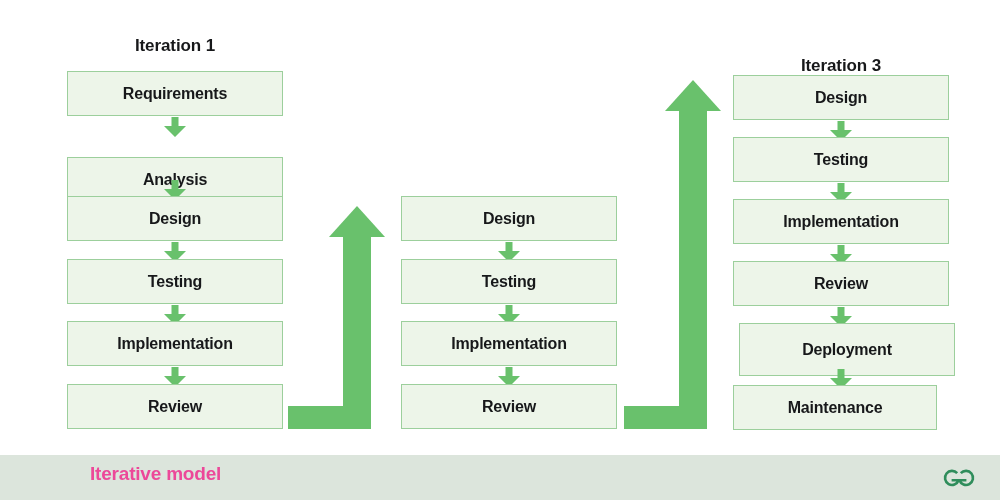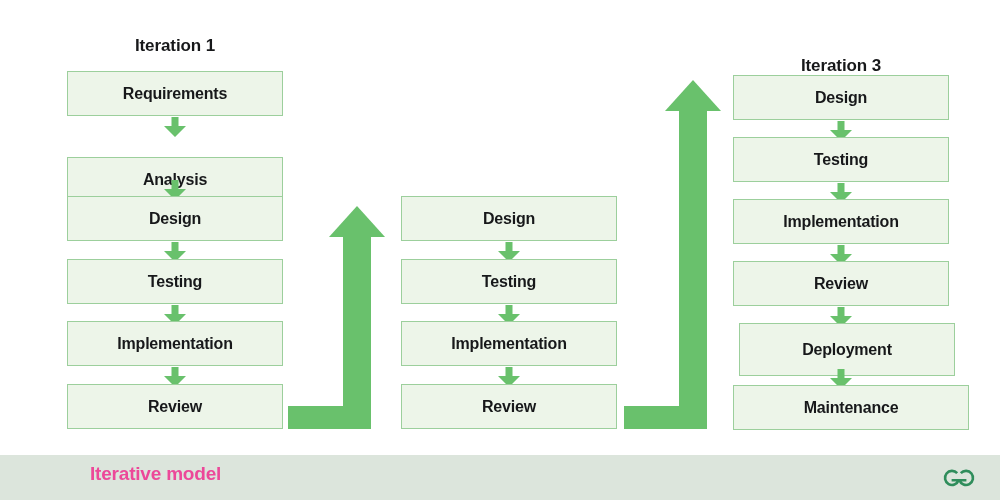--- a/index.html
+++ b/index.html
@@ -217,21 +217,21 @@
     </svg>
   </div>
 
   <div class="stage-box" style="left:733px; top:323px; width:216px; height:53px;margin-left:6px;">Deployment</div>
   <div class="step-arrow" style="left:828px; top:369px;">
     <svg viewBox="0 0 26 20" xmlns="http://www.w3.org/2000/svg">
       <path d="M9.5 0 H16.5 V9 H24 L13 20 L2 9 H9.5 Z" fill="#69c16c"></path>
     </svg>
   </div>
 
-  <div class="stage-box" style="left:733px; top:385px; width:236px; height:45px;">Maintenance</div>
+  <div class="stage-box" style="left:733px; top:385px; width:204px; height:45px;">Maintenance</div>
 
   <div id="footer-bar"></div>
   <div id="footer-caption">Iterative model</div>
   <div id="brand-logo">
     <svg viewBox="0 0 42 26" xmlns="http://www.w3.org/2000/svg">
       <g fill="none" stroke="#2f8d5b" stroke-width="2.6">
         <path d="M19.2 9.2 A7 7 0 1 0 20.6 16.3 L13.6 16.3"></path>
         <path d="M22.8 9.2 A7 7 0 1 1 21.4 16.3 L28.4 16.3"></path>
       </g>
     </svg>

